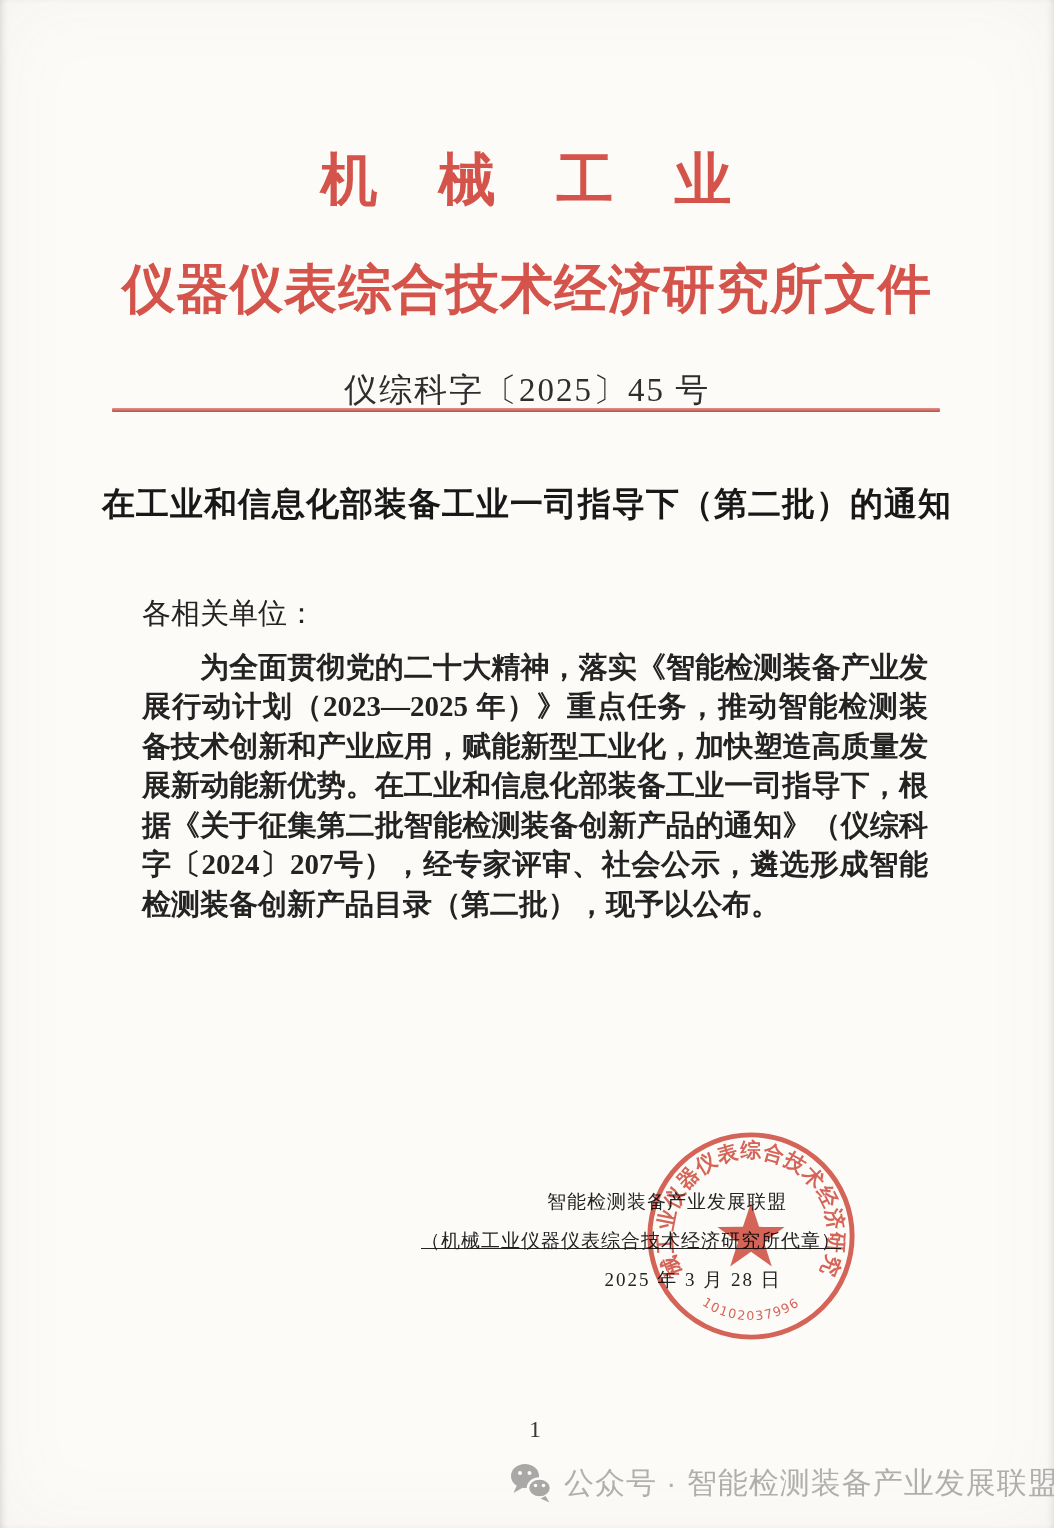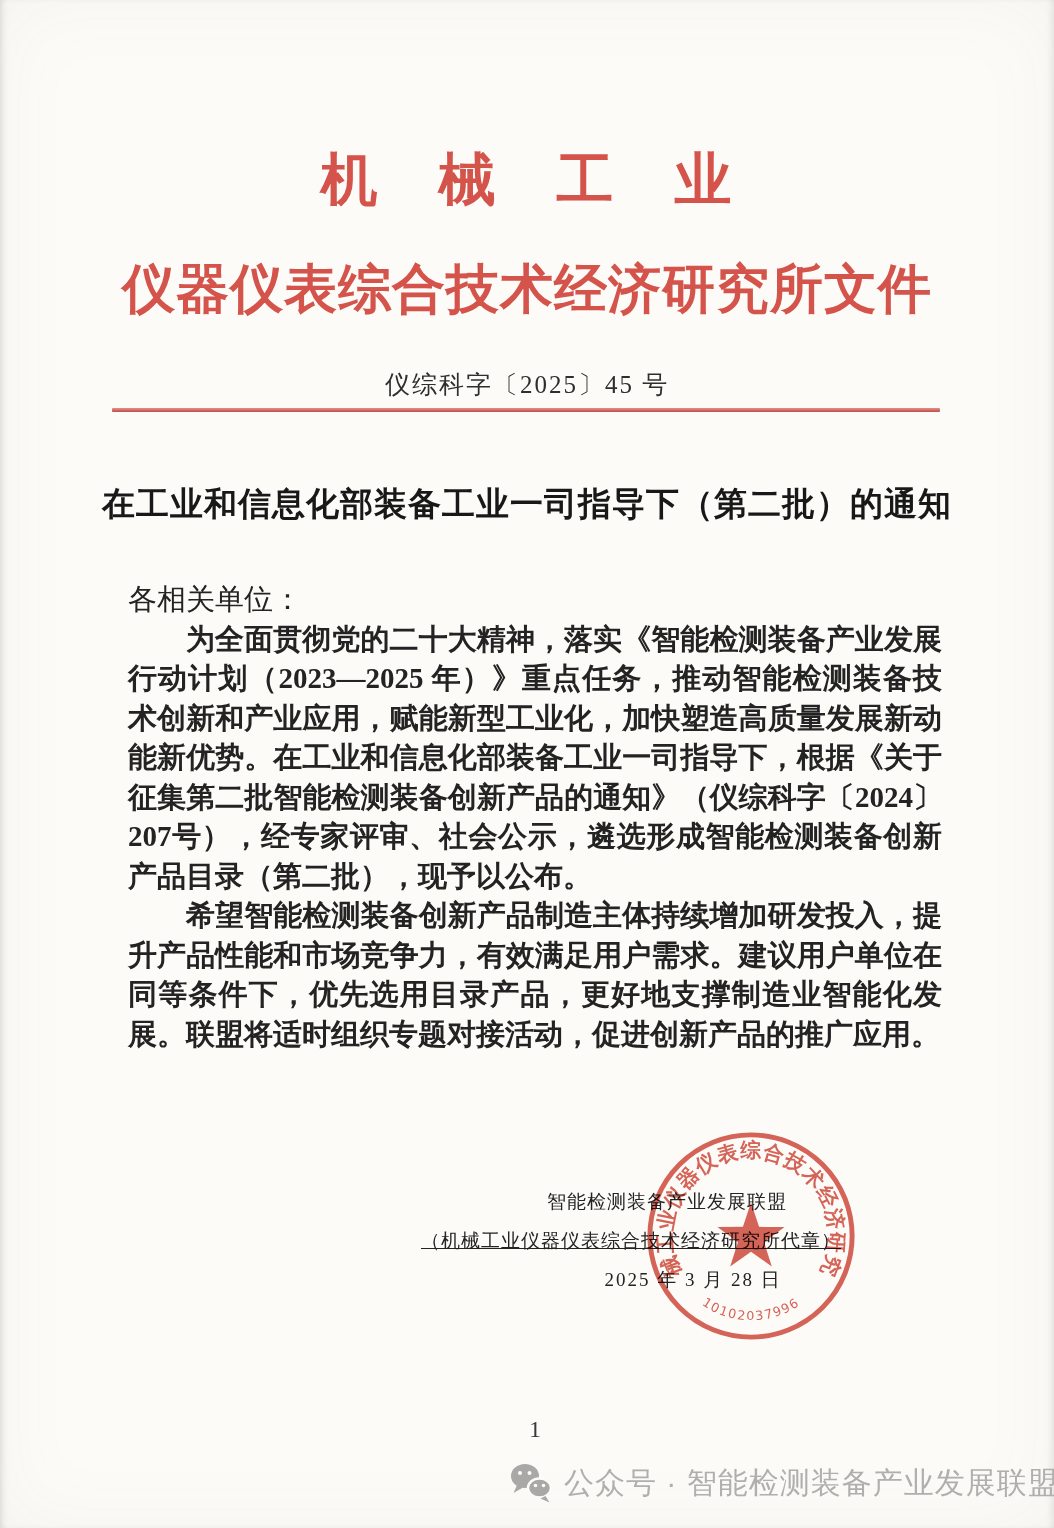--- a/index.html
+++ b/index.html
@@ -24,38 +24,38 @@
   }
   .head2{
     position:absolute;top:226px;left:0;right:0;
     text-align:center;
     font-size:53px;font-weight:700;line-height:1.2;
     color:#d4544b;letter-spacing:1px;margin-top:32px;
   }
   .doc-number{
     position:absolute;top:368px;left:0;right:0;
     text-align:center;
-    font-size:25px;color:#2e2e2e;letter-spacing:2px;
+    font-size:33px;color:#2e2e2e;letter-spacing:2px;
   }
   .red-rule{
     position:absolute;top:408px;left:112px;width:828px;height:4px;
     background:linear-gradient(#e0938d,#c24a44);
     border-radius:1px;
   }
   .subject{
     position:absolute;top:482px;left:0;right:0;margin:0;
     text-align:center;
     font-size:33px;font-weight:700;color:#181818;letter-spacing:1px;
   }
   .body{
     position:absolute;top:580px;left:128px;width:814px;
     font-size:29px;line-height:39.5px;color:#232323;
     text-align:justify;
   }
-  .body p{margin:0;}
+  .body p{margin:14px;}
   .body .para{text-indent:2em;font-weight:bold;}
   .sig{
     position:absolute;white-space:nowrap;
     font-size:19px;color:#232323;letter-spacing:1px;
     transform:translateX(-50%);
   }
   .sig-org{top:1189px;left:667px;}
   .sig-note{top:1228px;left:631px;text-decoration:underline;}
   .sig-date{top:1267px;left:693px;letter-spacing:2px;}
   .seal{
@@ -98,21 +98,20 @@
 
   <div class="doc-number">仪综科字〔2025〕45 号</div>
 
   <div class="red-rule"></div>
 
   <h1 class="subject">在工业和信息化部装备工业一司指导下（第二批）的通知</h1>
 
   <div class="body">
     <p class="salutation">各相关单位：</p>
     <p class="para">为全面贯彻党的二十大精神，落实《智能检测装备产业发展行动计划（2023—2025 年）》重点任务，推动智能检测装备技术创新和产业应用，赋能新型工业化，加快塑造高质量发展新动能新优势。在工业和信息化部装备工业一司指导下，根据《关于征集第二批智能检测装备创新产品的通知》（仪综科字〔2024〕207号），经专家评审、社会公示，遴选形成智能检测装备创新产品目录（第二批），现予以公布。</p>
-    <p class="para">希望智能检测装备创新产品制造主体持续增加研发投入，提升产品性能和市场竞争力，有效满足用户需求。建议用户单位在同等条件下，优先选用目录产品，更好地支撑制造业智能化发展。联盟将适时组织专题对接活动，促进创新产品的推广应用。</p>
   </div>
 
   <div class="sig sig-org">智能检测装备产业发展联盟</div>
   <div class="sig sig-note">（机械工业仪器仪表综合技术经济研究所代章）</div>
   <div class="sig sig-date">2025 年 3 月 28 日</div>
 
   <svg class="seal" viewBox="0 0 220 220" xmlns="http://www.w3.org/2000/svg" aria-hidden="true">
     <circle cx="110" cy="110" r="103" fill="none" stroke-width="5" stroke="#d04335"></circle>
     <polygon points="110,76 118.2,100.7 144.2,100.9 123.3,116.3 131.2,141.1 110,126 88.8,141.1 96.7,116.3 75.8,100.9 101.8,100.7" fill="#d04335"></polygon>
     <path id="sealTopArc" d="M 37.5 143.8 A 80 80 0 1 1 182.5 143.8" fill="none"></path>

